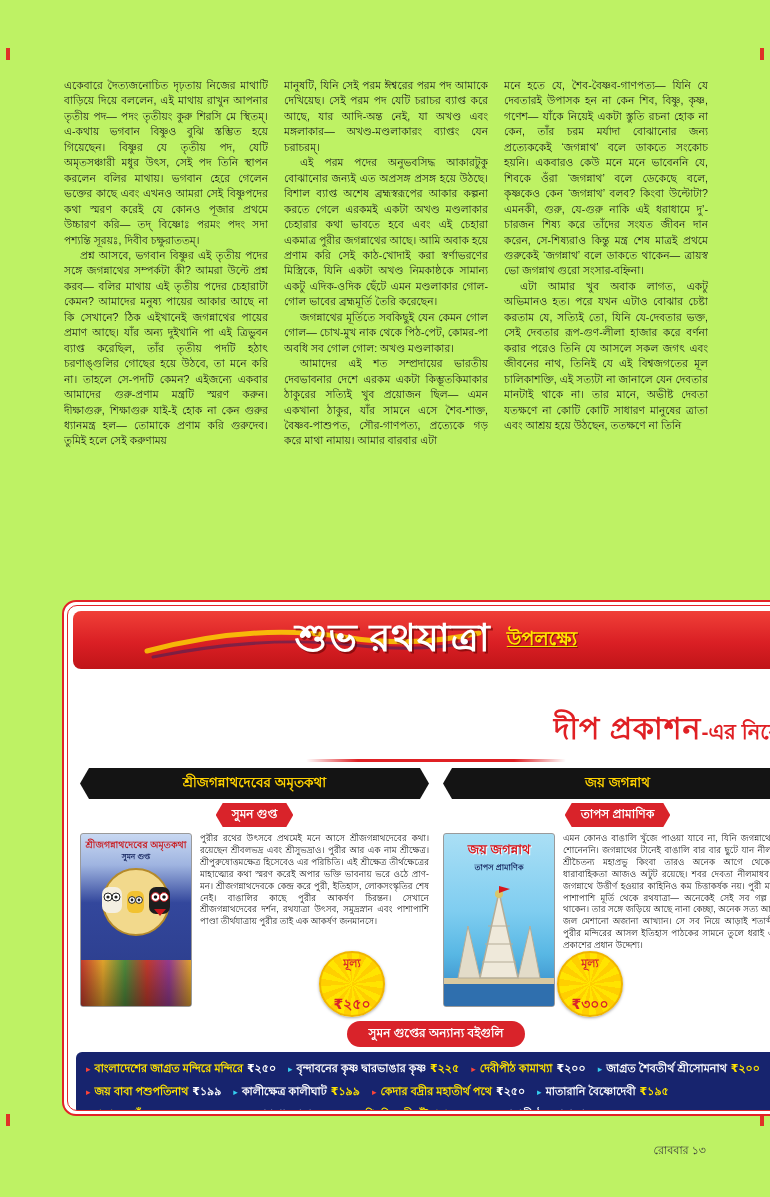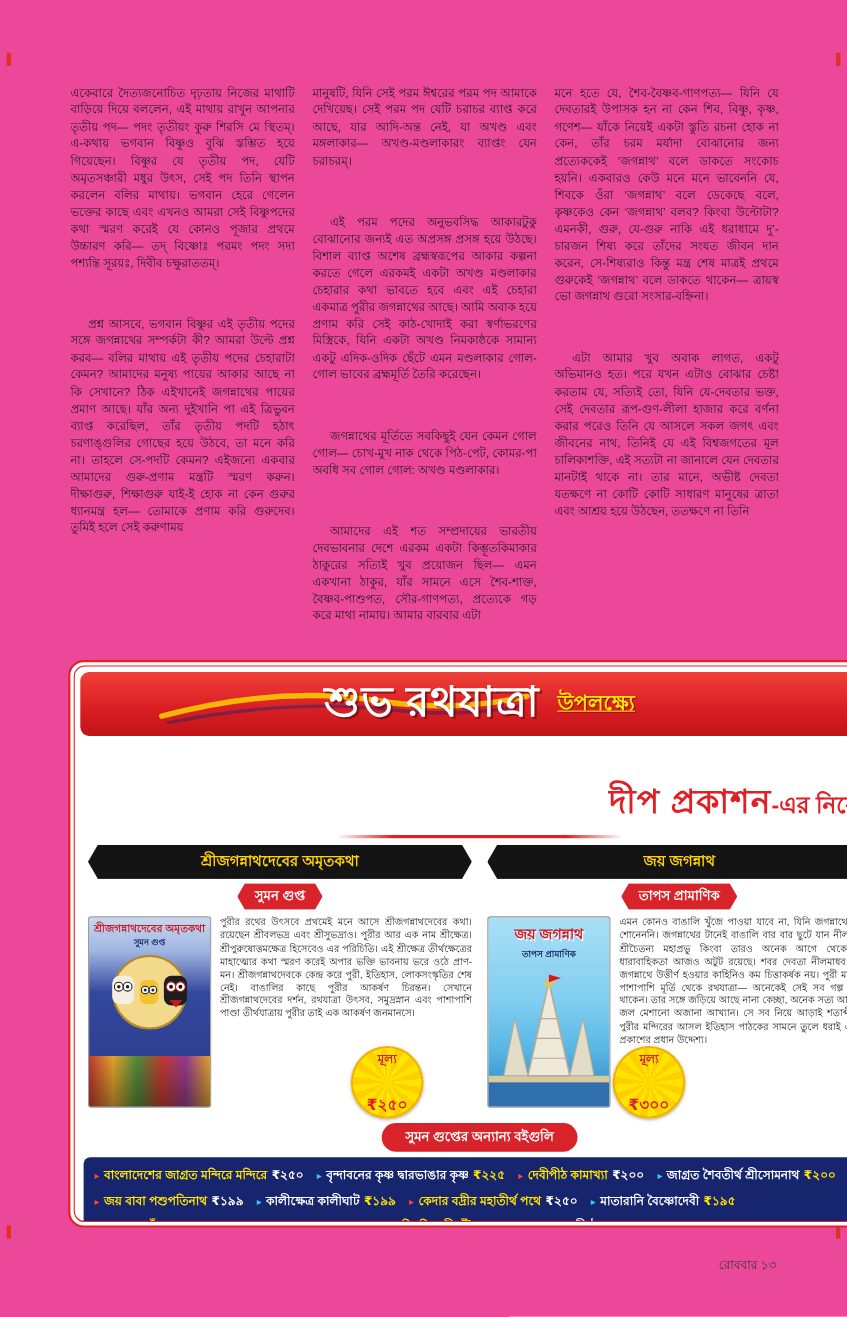--- a/index.html
+++ b/index.html
@@ -1,28 +1,28 @@
 <!DOCTYPE html>
 <html lang="bn"><head>
 <meta charset="utf-8">
 <style>
   html,body{margin:0;padding:0;background:#e9e9e9;}
-  .page{position:relative;width:770px;height:1197px;margin:0 auto;background:#ec4899;
+  .page{position:relative;width:770px;height:1197px;margin:0 auto;background:#bef264;
         font-family:"Liberation Sans","DejaVu Sans",sans-serif;overflow:hidden;}
 
   
   .crop{position:absolute;background:#e03127;width:4px;height:12px;}
   .crop.tl{left:6px;top:48px;} .crop.tr{right:6px;top:48px;}
   .crop.bl{left:6px;top:1114px;} .crop.br{right:6px;top:1114px;}
 
   
   .article{position:absolute;top:78px;left:64px;width:644px;height:514px;display:flex;gap:16px;}
   .article .col{flex:1;font-size:10.6px;line-height:15.45px;text-align:justify;color:#1d1d1d;overflow:hidden;}
   .article p{margin:0;}
-  .article p.indent{text-indent:16px;margin-top:40px;}
+  .article p.indent{text-indent:16px;}
 
   
   .ad{position:absolute;top:600px;left:62px;width:748px;height:516px;background:#fff;
       border:2px solid #e32227;border-radius:14px;padding:3px;box-sizing:border-box;}
   .ad-inner{border:1px solid #e32227;border-radius:10px;height:100%;box-sizing:border-box;
       overflow:hidden;display:flex;flex-direction:column;}
 
   .ad-banner{margin:5px 5px 0;background:linear-gradient(180deg,#f04038 0%,#da1f24 55%,#c01418 100%);
       border-radius:8px;height:58px;position:relative;display:flex;align-items:center;
       justify-content:center;gap:16px;flex:none;}

